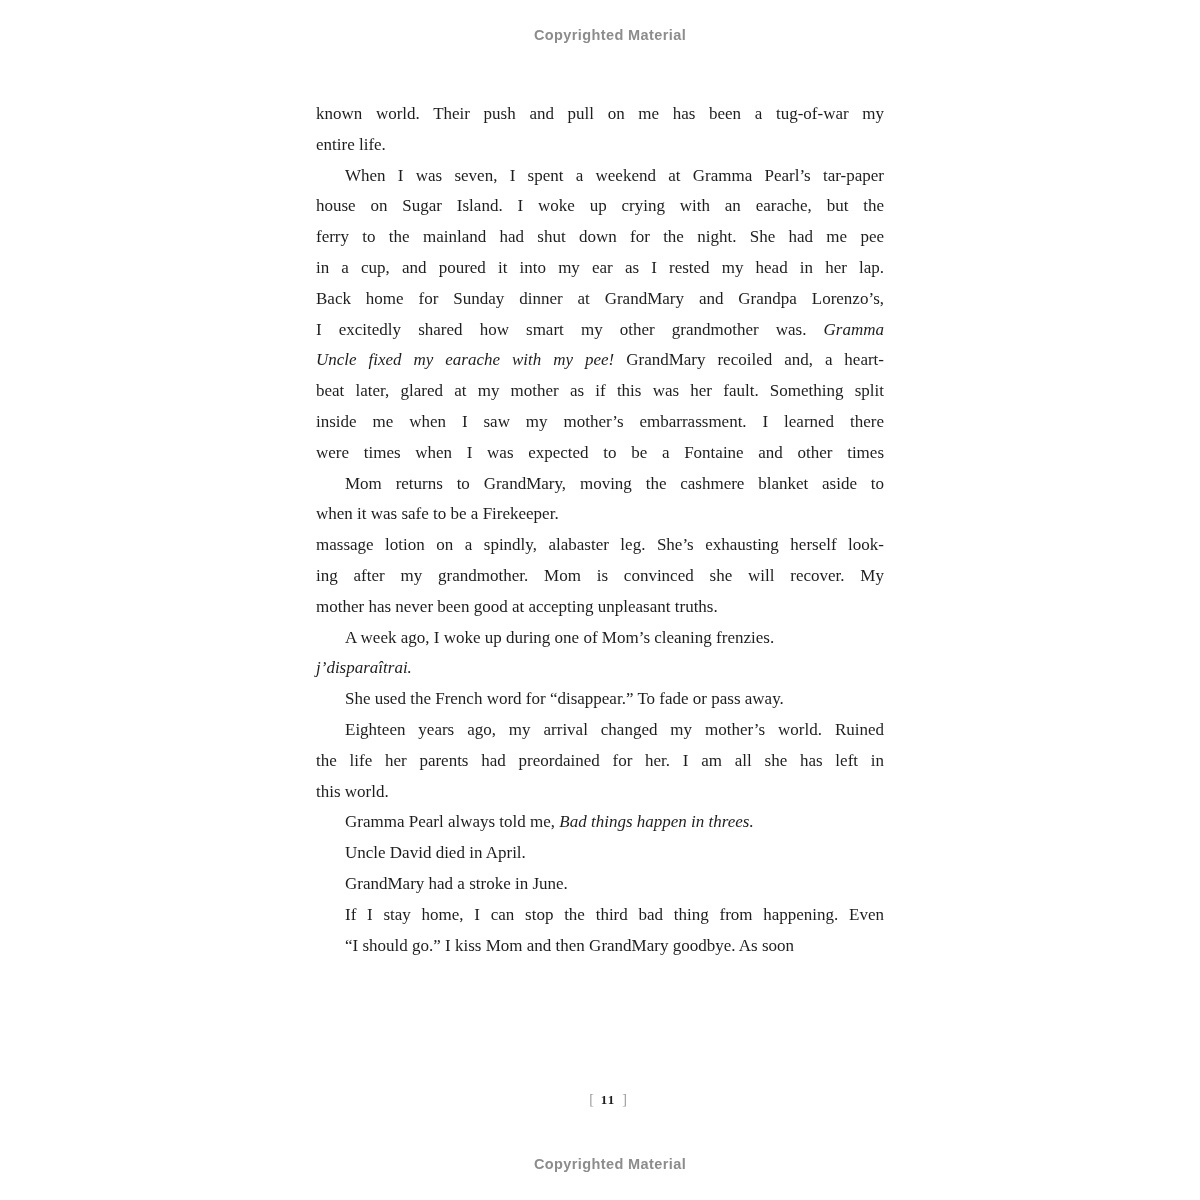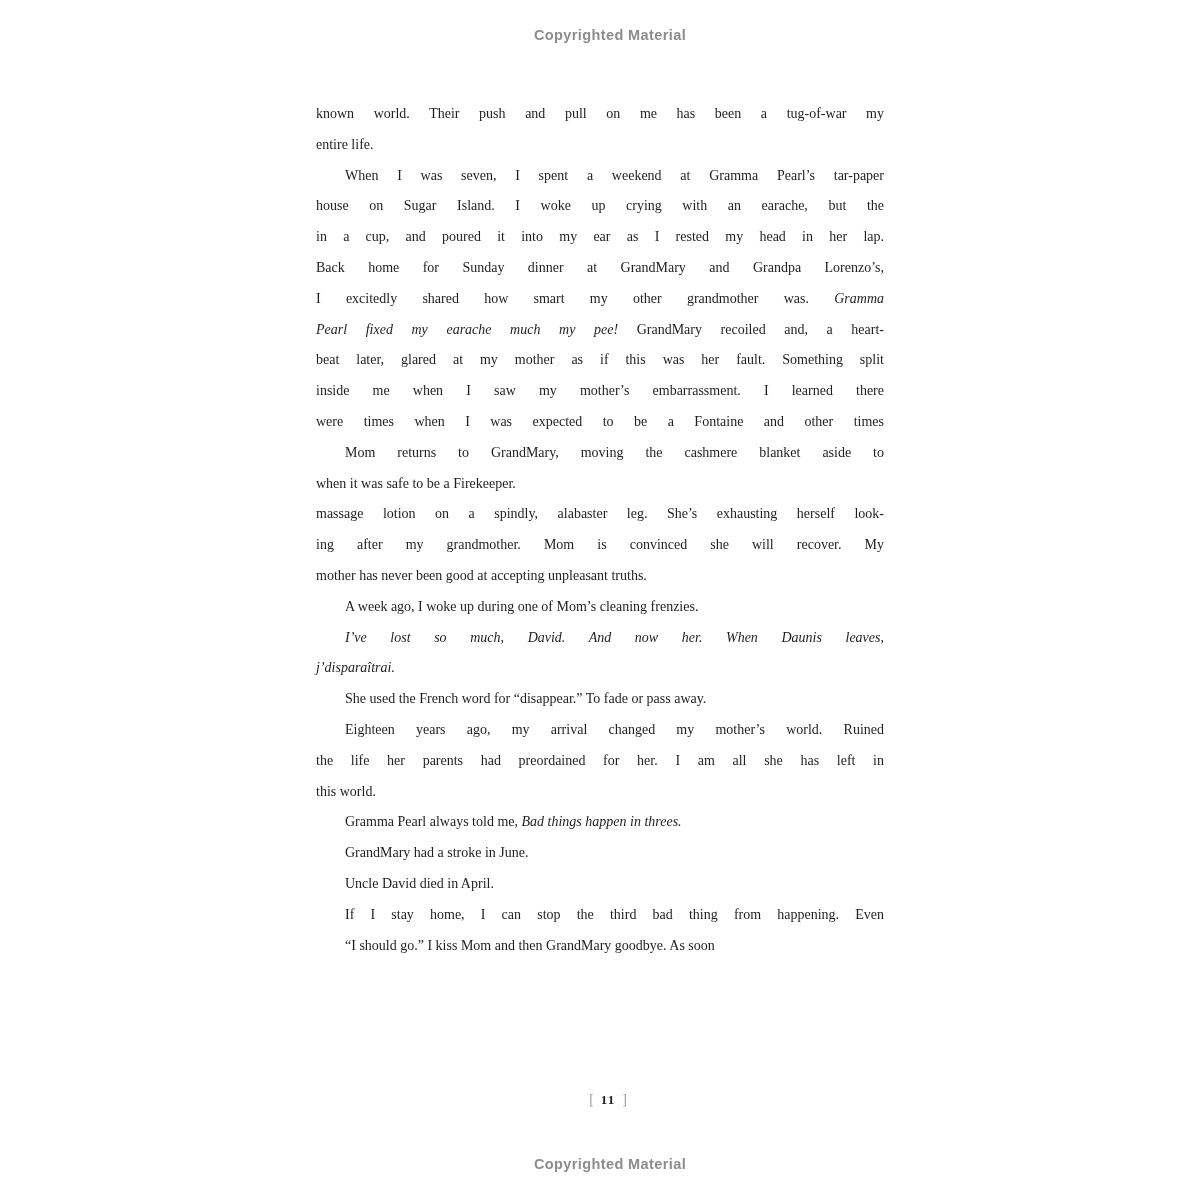--- a/index.html
+++ b/index.html
@@ -27,21 +27,21 @@
   .copyright.bottom { top: 1156px; }
   .text-block {
     position: absolute;
     left: 316px;
     top: 99px;
     width: 568px;
     color: #1e1e1e;
   }
   .line {
     font-family: "Liberation Serif", serif;
-    font-size: 14px;
+    font-size: 17px;
     line-height: 30.8px;
     height: 30.8px;
     text-align: left;
     white-space: nowrap;
   }
   .line.just {
     white-space: normal;
     text-align: justify;
     text-align-last: justify;
   }
@@ -73,42 +73,42 @@
 
 <div class="page">
 
   <div class="copyright top">Copyrighted Material</div>
 
   <div class="text-block">
       <div class="line just"><span>known world. Their push and pull on me has been a tug-of-war my</span></div>
       <div class="line"><span>entire life.</span></div>
       <div class="line indent just"><span>When I was seven, I spent a weekend at Gramma Pearl’s tar-paper</span></div>
       <div class="line just"><span>house on Sugar Island. I woke up crying with an earache, but the</span></div>
+      <div class="line just"><span>ferry to the mainland had shut down for the night. She had me pee</span></div>
       <div class="line just"><span>in a cup, and poured it into my ear as I rested my head in her lap.</span></div>
       <div class="line just"><span>Back home for Sunday dinner at GrandMary and Grandpa Lorenzo’s,</span></div>
       <div class="line just"><span>I excitedly shared how smart my other grandmother was. </span><span class="em">Gramma</span></div>
-      <div class="line just"><span class="em">Pearl fixed my earache much my pee!</span><span> GrandMary recoiled and, a heart-</span></div>
+      <div class="line just"><span class="em">Uncle fixed my earache with my pee!</span><span> GrandMary recoiled and, a heart-</span></div>
       <div class="line just"><span>beat later, glared at my mother as if this was her fault. Something split</span></div>
       <div class="line just"><span>inside me when I saw my mother’s embarrassment. I learned there</span></div>
       <div class="line just"><span>were times when I was expected to be a Fontaine and other times</span></div>
       <div class="line indent just"><span>Mom returns to GrandMary, moving the cashmere blanket aside to</span></div>
       <div class="line"><span>when it was safe to be a Firekeeper.</span></div>
       <div class="line just"><span>massage lotion on a spindly, alabaster leg. She’s exhausting herself look-</span></div>
       <div class="line just"><span>ing after my grandmother. Mom is convinced she will recover. My</span></div>
       <div class="line"><span>mother has never been good at accepting unpleasant truths.</span></div>
       <div class="line indent"><span>A week ago, I woke up during one of Mom’s cleaning frenzies.</span></div>
-      <div class="line indent just"><span class="em">I’ve lost so much, David. And now her. When Daunis leaves,</span></div>
       <div class="line"><span class="em">j’disparaîtrai.</span></div>
       <div class="line indent"><span>She used the French word for “disappear.” To fade or pass away.</span></div>
       <div class="line indent just"><span>Eighteen years ago, my arrival changed my mother’s world. Ruined</span></div>
       <div class="line just"><span>the life her parents had preordained for her. I am all she has left in</span></div>
       <div class="line"><span>this world.</span></div>
       <div class="line indent"><span>Gramma Pearl always told me, </span><span class="em">Bad things happen in threes.</span></div>
+      <div class="line indent"><span>Uncle David died in April.</span></div>
       <div class="line indent"><span>GrandMary had a stroke in June.</span></div>
-      <div class="line indent"><span>Uncle David died in April.</span></div>
       <div class="line indent just"><span>If I stay home, I can stop the third bad thing from happening. Even</span></div>
       <div class="line indent"><span>“I should go.” I kiss Mom and then GrandMary goodbye. As soon</span></div>
     </div>
 
   <div class="folio">
     <span class="bracket">[</span><span class="num">11</span><span class="bracket">]</span>
   </div>
 
   <div class="copyright bottom">Copyrighted Material</div>
 

